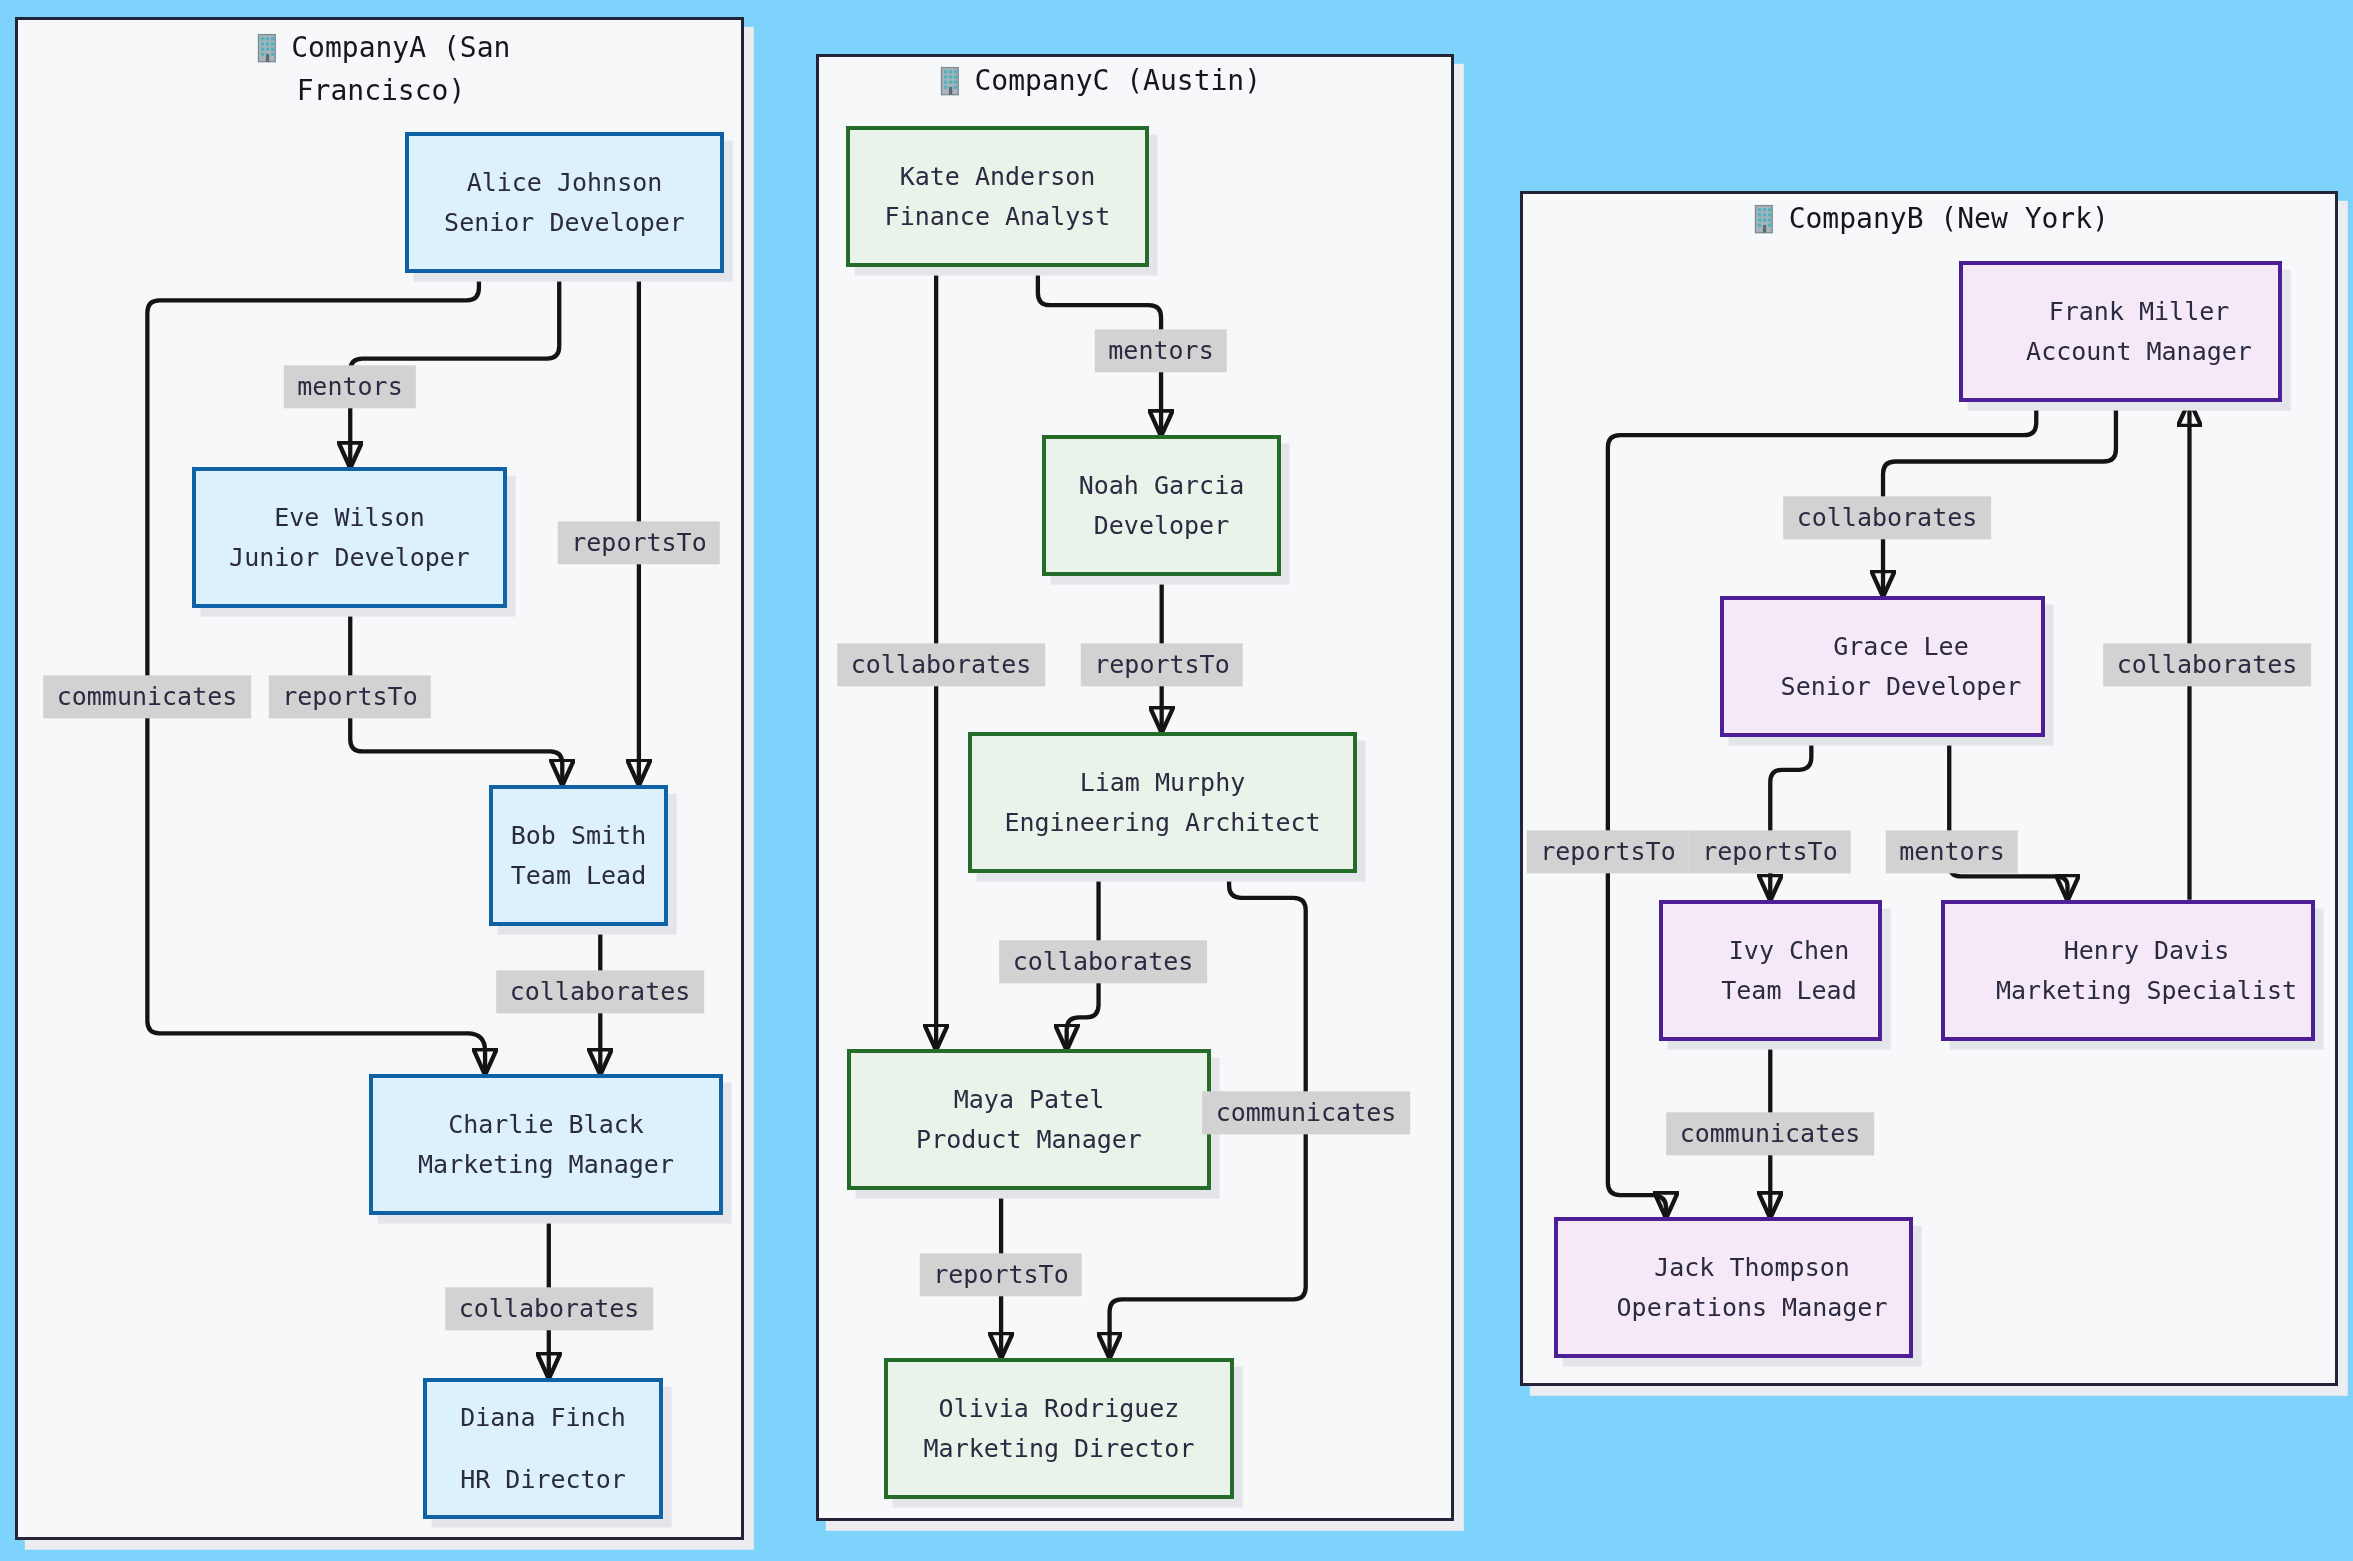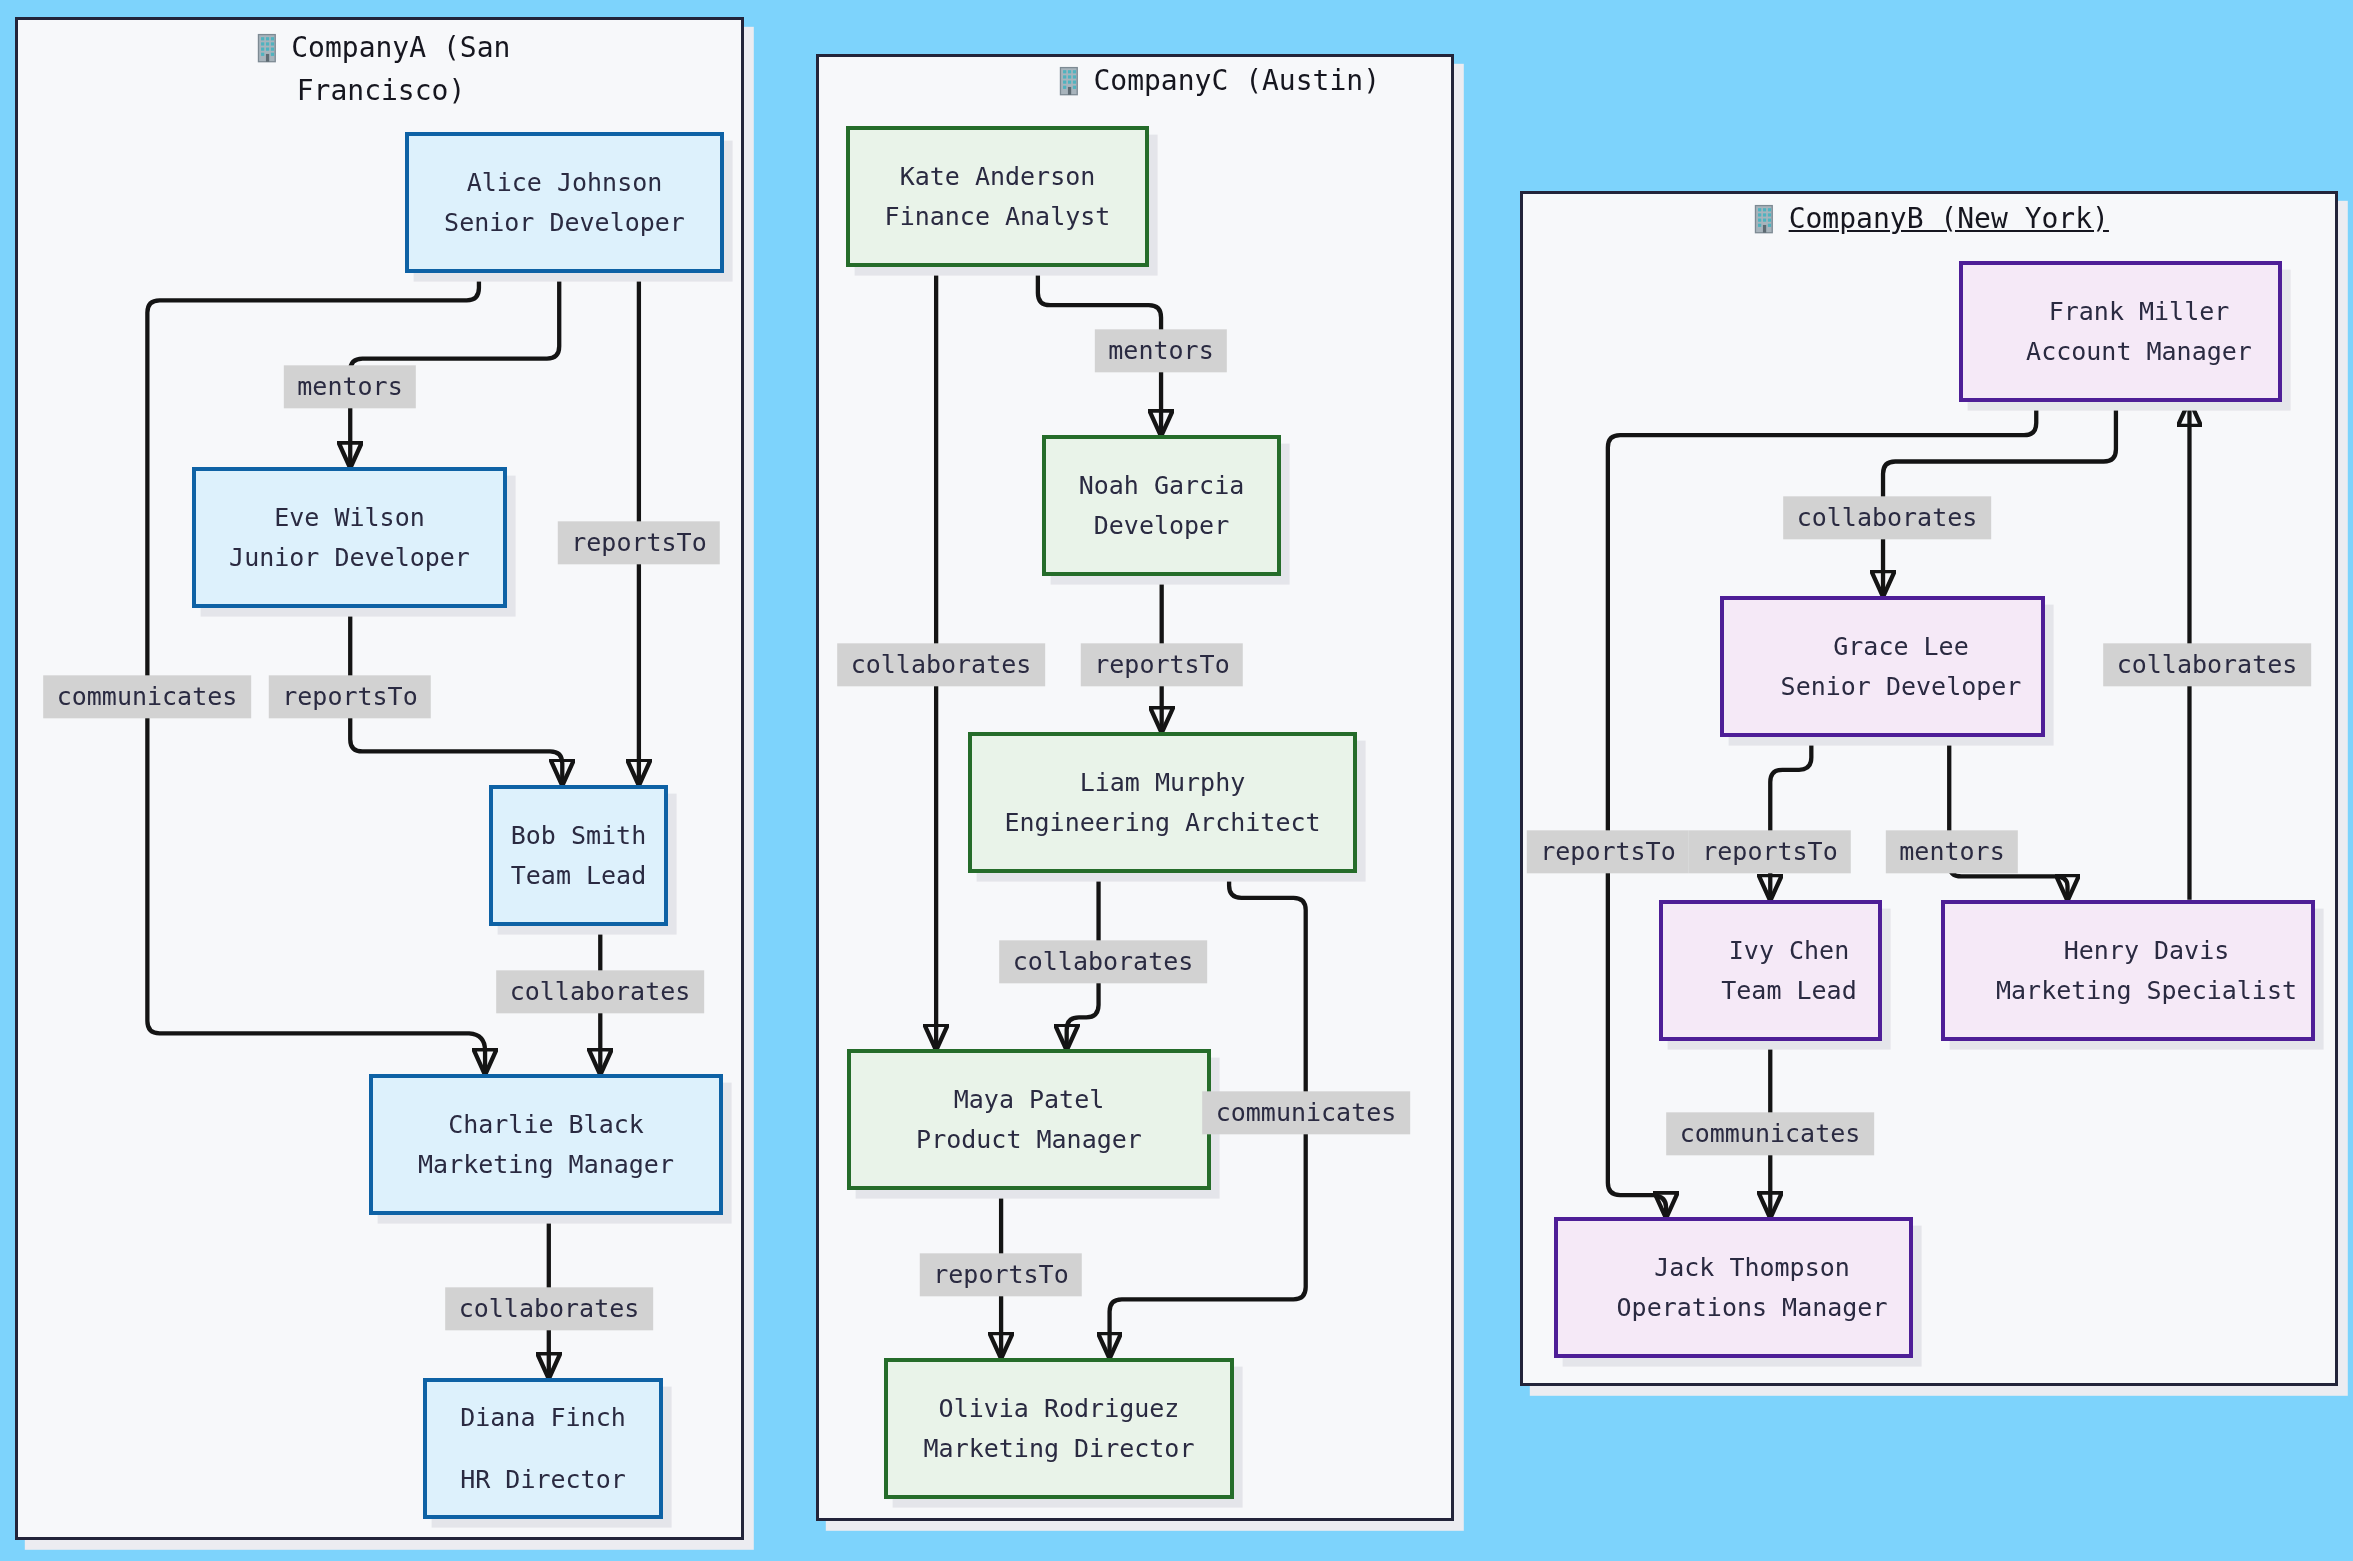--- a/index.html
+++ b/index.html
@@ -99,38 +99,38 @@
         <rect x="10.8" y="8" width="2.5" height="2.5" fill="#4fb3bf"></rect>
         <rect x="14.6" y="8" width="2.5" height="2.5" fill="#4fb3bf"></rect>
         <rect x="7" y="12" width="2.5" height="2.5" fill="#4fb3bf"></rect>
         <rect x="10.8" y="12" width="2.5" height="2.5" fill="#4fb3bf"></rect>
         <rect x="14.6" y="12" width="2.5" height="2.5" fill="#4fb3bf"></rect>
         <rect x="7" y="16" width="2.5" height="2.5" fill="#4fb3bf"></rect>
         <rect x="14.6" y="16" width="2.5" height="2.5" fill="#4fb3bf"></rect>
         <rect x="10.8" y="17" width="2.5" height="6" fill="#5d6a72"></rect>
       </svg><span>CompanyA (San Francisco)</span>
   </div>
-  <div class="panel-title" style="left:816px;top:59px;width:564px;text-align:right;">
+  <div class="panel-title" style="left:816px;top:59px;width:564px;">
     <svg class="bicon" width="31" height="31" viewBox="0 0 24 24">
         <rect x="5" y="2" width="13" height="21" fill="#a8b4bc" stroke="#7d8a93" stroke-width="1"></rect>
         <rect x="7" y="4" width="2.5" height="2.5" fill="#4fb3bf"></rect>
         <rect x="10.8" y="4" width="2.5" height="2.5" fill="#4fb3bf"></rect>
         <rect x="14.6" y="4" width="2.5" height="2.5" fill="#4fb3bf"></rect>
         <rect x="7" y="8" width="2.5" height="2.5" fill="#4fb3bf"></rect>
         <rect x="10.8" y="8" width="2.5" height="2.5" fill="#4fb3bf"></rect>
         <rect x="14.6" y="8" width="2.5" height="2.5" fill="#4fb3bf"></rect>
         <rect x="7" y="12" width="2.5" height="2.5" fill="#4fb3bf"></rect>
         <rect x="10.8" y="12" width="2.5" height="2.5" fill="#4fb3bf"></rect>
         <rect x="14.6" y="12" width="2.5" height="2.5" fill="#4fb3bf"></rect>
         <rect x="7" y="16" width="2.5" height="2.5" fill="#4fb3bf"></rect>
         <rect x="14.6" y="16" width="2.5" height="2.5" fill="#4fb3bf"></rect>
         <rect x="10.8" y="17" width="2.5" height="6" fill="#5d6a72"></rect>
       </svg><span>CompanyC (Austin)</span>
   </div>
-  <div class="panel-title" style="left:1520px;top:197px;width:818px;text-decoration:underline;">
+  <div class="panel-title" style="left:1520px;top:197px;width:818px;">
     <svg class="bicon" width="31" height="31" viewBox="0 0 24 24">
         <rect x="5" y="2" width="13" height="21" fill="#a8b4bc" stroke="#7d8a93" stroke-width="1"></rect>
         <rect x="7" y="4" width="2.5" height="2.5" fill="#4fb3bf"></rect>
         <rect x="10.8" y="4" width="2.5" height="2.5" fill="#4fb3bf"></rect>
         <rect x="14.6" y="4" width="2.5" height="2.5" fill="#4fb3bf"></rect>
         <rect x="7" y="8" width="2.5" height="2.5" fill="#4fb3bf"></rect>
         <rect x="10.8" y="8" width="2.5" height="2.5" fill="#4fb3bf"></rect>
         <rect x="14.6" y="8" width="2.5" height="2.5" fill="#4fb3bf"></rect>
         <rect x="7" y="12" width="2.5" height="2.5" fill="#4fb3bf"></rect>
         <rect x="10.8" y="12" width="2.5" height="2.5" fill="#4fb3bf"></rect>

